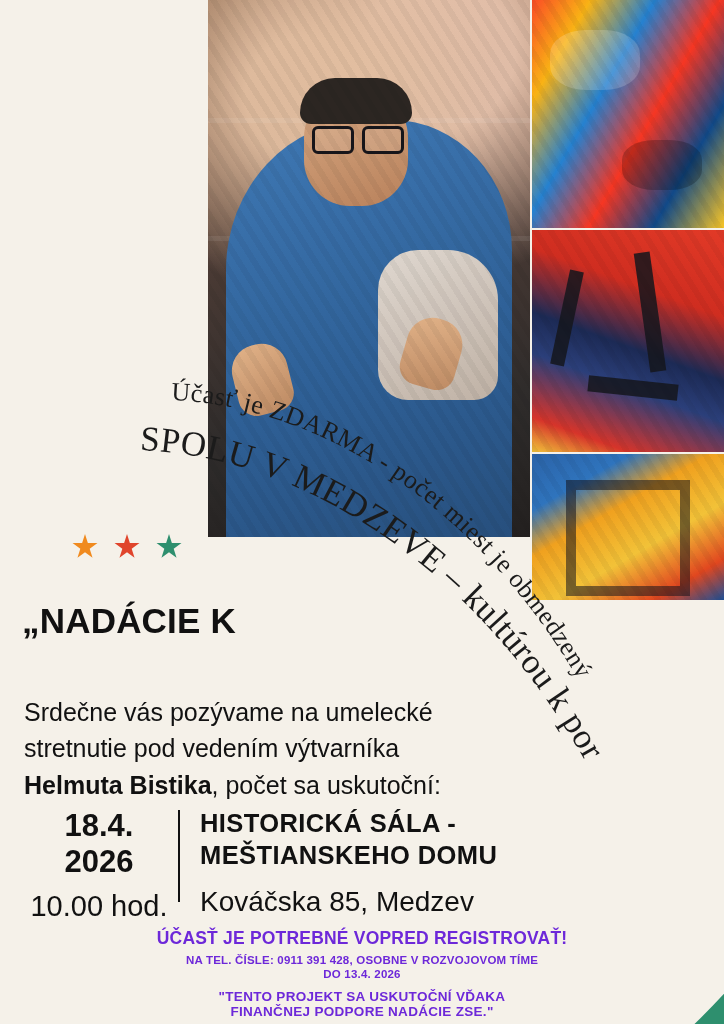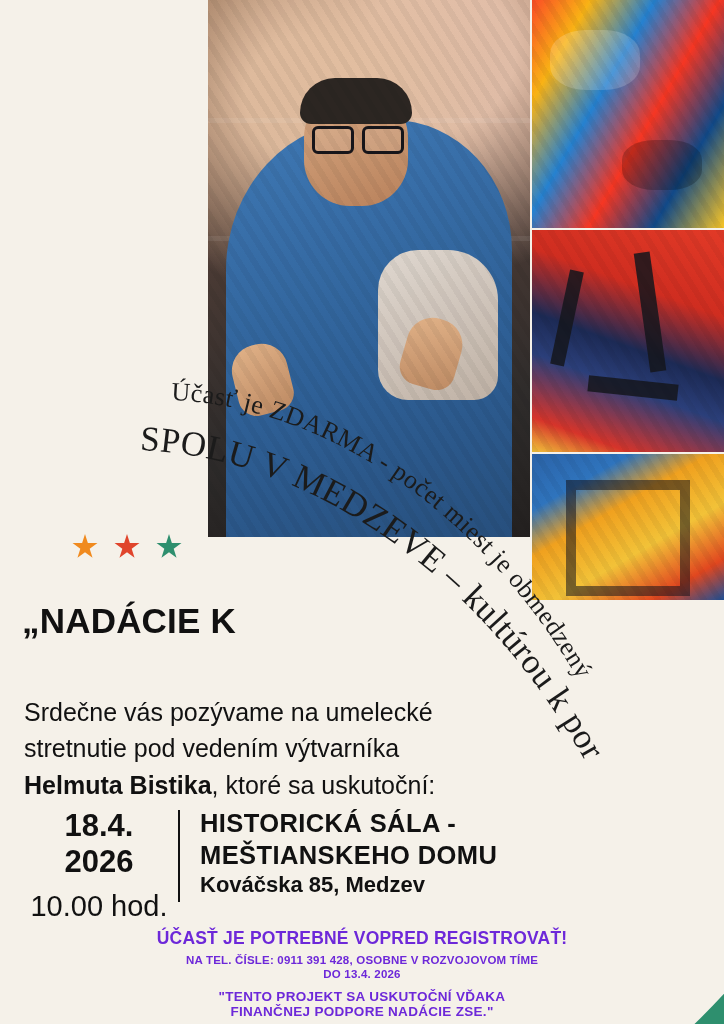--- a/index.html
+++ b/index.html
@@ -274,22 +274,22 @@
     margin: 2px 20px 0 6px;
   }
   .venue-col { flex: 1; color: #111; }
   .venue-col .v1 {
     font-size: 25.5px;
     font-weight: bold;
     letter-spacing: 0.4px;
     line-height: 1.25;
   }
   .venue-col .v2 {
-    font-size: 22px;
-    font-weight: bold;
+    font-size: 28px;
+    margin-top: 14px;
   }
 
   
   .footer {
     position: absolute;
     left: 0;
     right: 0;
     top: 928px;
     text-align: center;
     color: #6d28d9;
@@ -382,21 +382,21 @@
   </div>
 
   <div class="headline">
     <div>„NADÁCIE K</div>
   </div>
 
   <div class="body-text">
     <div>Srdečne vás pozývame na umelecké</div>
     <div>stretnutie pod vedením výtvarníka</div>
     <div>
-      <b>Helmuta Bistika</b><span>, ktoré sa uskutoční:</span>
+      <b>Helmuta Bistika</b><span>, počet sa uskutoční:</span>
     </div>
   </div>
 
   <div class="event-row">
     <div class="date-col">
       <div class="d1">18.4.</div>
       <div class="d2">2026</div>
       <div class="d3">10.00 hod.</div>
     </div>
     <div class="vdivider"></div>

